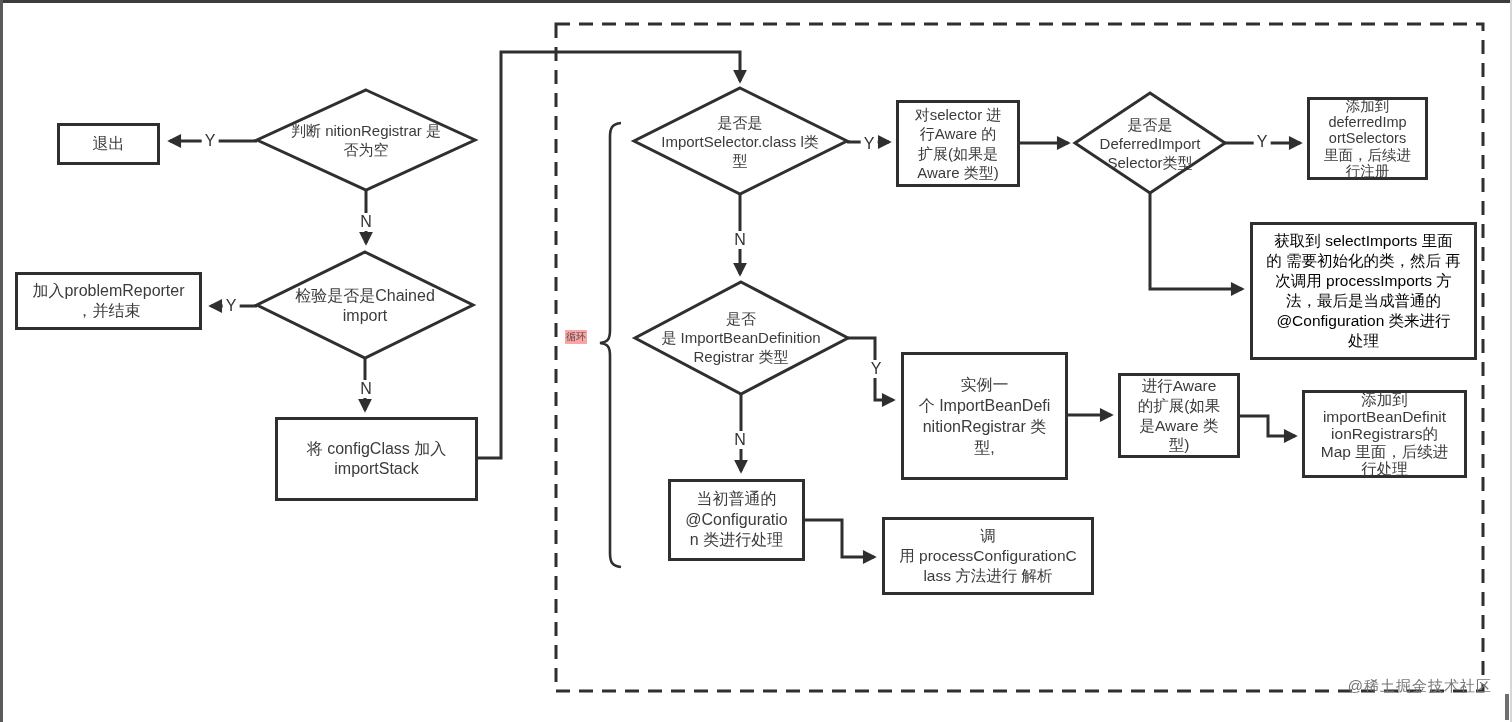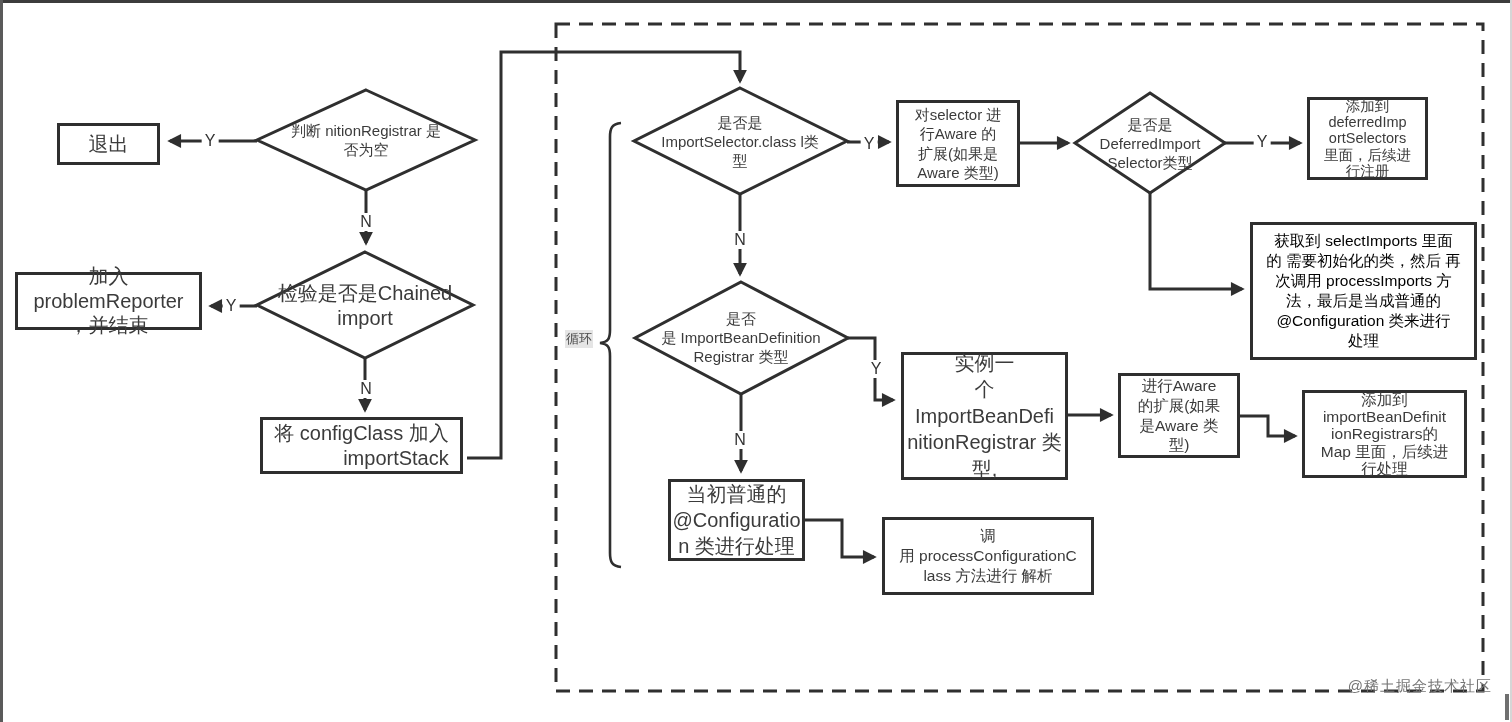--- a/index.html
+++ b/index.html
@@ -16,22 +16,22 @@
   .dtext{
     position:absolute;transform:translate(-50%,-50%);text-align:center;
     white-space:pre-line;line-height:1.25;color:#3b3b3b;
   }
   .edge-label{
     position:absolute;transform:translate(-50%,-50%);background:#fff;
     padding:0 3px;font-size:16px;font-weight:400;color:#333;
   }
   .f15{font-size:15px;}
   .f155{font-size:15.5px;}
-  .f16{font-size:20px;}
-  .loop-label{position:absolute;font-size:13px;color:#4a4a4a;background:#e5e5e5;padding:0 1px;}
+  .f16{font-size:16px;}
+  .loop-label{position:absolute;font-size:10px;color:#4a4a4a;background:#fca5a5;padding:0 1px;}
   .red{color:#000000;}
   .watermark{
     position:absolute;top:677px;left:1320px;width:172px;text-align:right;
     font-size:15px;color:#757575;letter-spacing:1px;background:transparent;
   }
   .frame-top{position:absolute;left:0;top:0;width:1512px;height:3px;background:#3c3c3c;}
   .frame-left{position:absolute;left:0;top:0;width:3px;height:722px;background:#5a5a5a;}
   .frame-right{position:absolute;right:0;top:0;width:2px;height:722px;background:#d6d6d6;}
   .frame-right-mark{position:absolute;left:1505px;top:694px;width:4px;height:26px;background:#6f6f6f;}
 </style>
@@ -76,21 +76,21 @@
     </g>
 
     <path d="M621,123 C612,124 610,128 610,137 L610,330 C610,339 608,342 600,343 C608,344 610,347 610,356 L610,553 C610,562 612,566 621,567" fill="none" stroke="#2f2f2f" stroke-width="2.6"></path>
   </svg>
 
   <div class="box f16" style="left:57px;top:123px;width:103px;height:42px;">退出</div>
 
   <div class="box f16" style="left:15px;top:272px;width:187px;height:58px;">加入problemReporter
 ，并结束</div>
 
-  <div class="box f16" style="left:260px;top:417px;width:203px;height:57px;text-align:right;">将 configClass 加入
+  <div class="box f16" style="left:275px;top:417px;width:203px;height:84px;">将 configClass 加入
 importStack</div>
 
   <div class="box f15" style="left:896px;top:100px;width:124px;height:87px;line-height:1.3;">对selector 进
 行Aware 的
 扩展(如果是
 Aware 类型)</div>
 
   <div class="box" style="left:1307px;top:97px;width:121px;height:83px;font-size:14.5px;line-height:1.12;">添加到
 deferredImp
 ortSelectors

